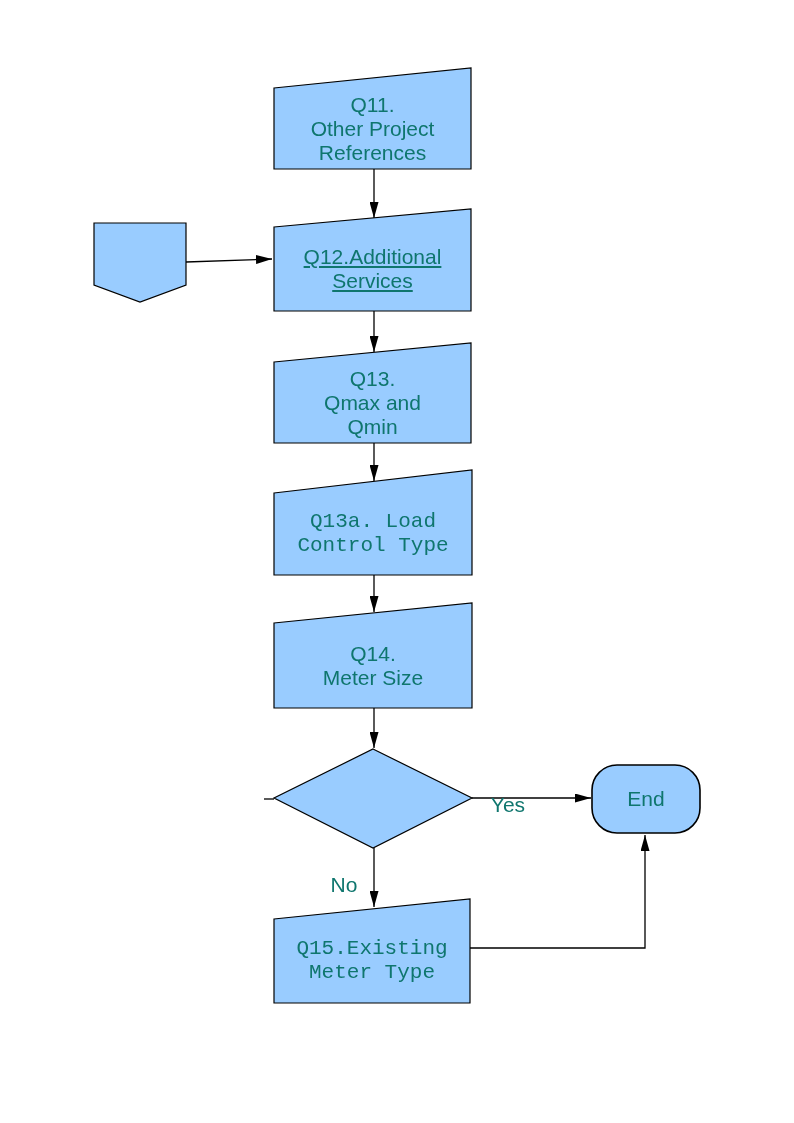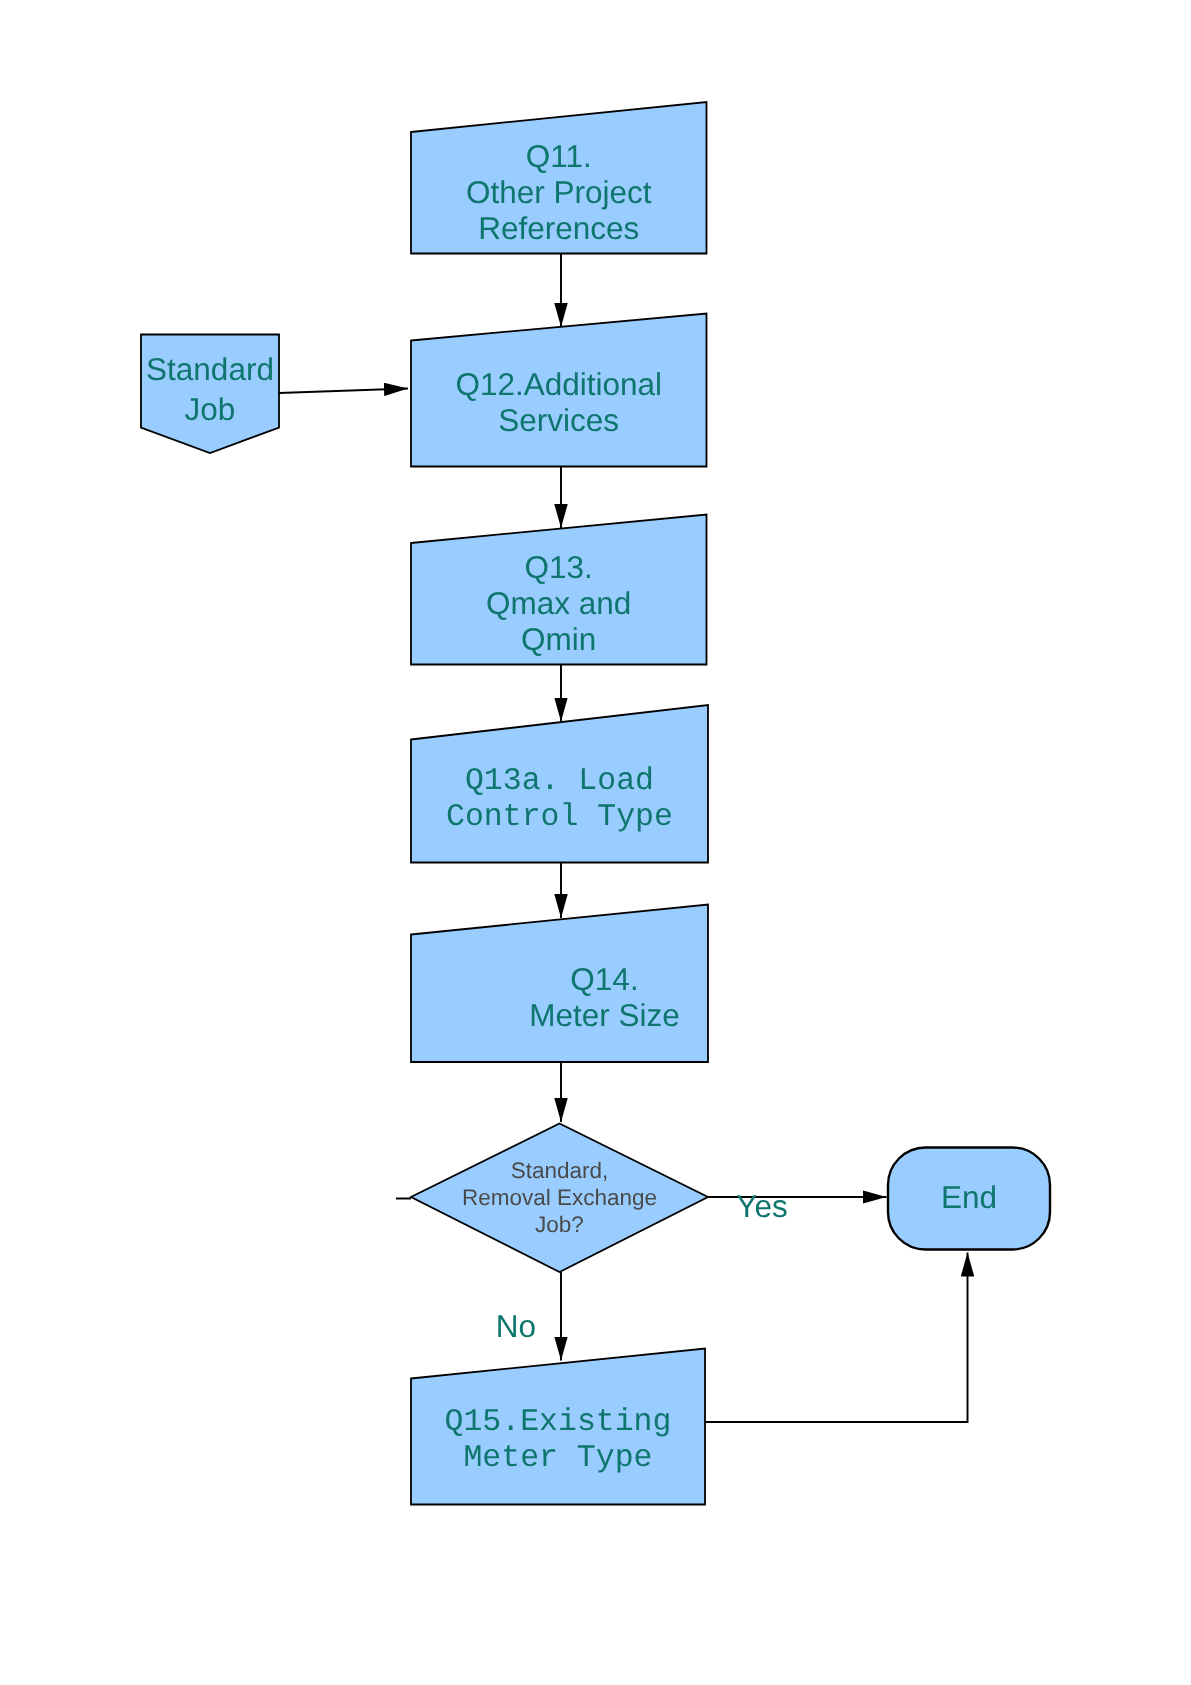--- a/index.html
+++ b/index.html
@@ -68,39 +68,34 @@
     <polygon class="node-shape" points="274,623 472,603 472,708 274,708" fill="#99ccff"></polygon>
     <polygon class="node-shape" points="373,749 472,798 373,848 274,798" fill="#99ccff"></polygon>
     <rect class="terminator-shape" x="592" y="765" width="108" height="68" rx="25" ry="25" fill="#99ccff"></rect>
     <polygon class="node-shape" points="274,919 470,899 470,1003 274,1003" fill="#99ccff"></polygon>
   </svg>
 
   <div class="label" style="left:274px; top:88px;  width:197px; height:81px;">Q11.
 Other Project
 References</div>
 
-  <div class="label pentagon-text" style="left:94px; top:223px; width:92px; height:73px;">Standard
-Job</div>
 
-  <div class="label" style="left:274px; top:227px; width:197px; height:84px;">Q12.Additional
+  <div class="label" style="left:274px; top:227px; width:197px; height:84px;text-decoration:underline;">Q12.Additional
 Services</div>
 
   <div class="label" style="left:274px; top:362px; width:197px; height:81px;">Q13.
 Qmax and
 Qmin</div>
 
   <div class="label" style="left:274px; top:493px; width:198px; height:82px;font-family:Liberation Mono, monospace;">Q13a. Load
 Control Type</div>
 
-  <div class="label" style="left:274px; top:623px; width:198px; height:85px;margin-left:30px;">Q14.
+  <div class="label" style="left:274px; top:623px; width:198px; height:85px;">Q14.
 Meter Size</div>
 
-  <div class="label decision-text" style="left:289px; top:770px; width:168px; height:58px;">Standard,
-Removal Exchange
-Job?</div>
 
   <div class="label" style="left:592px; top:765px; width:108px; height:68px;">End</div>
 
   <div class="label" style="left:274px; top:919px; width:196px; height:84px;font-family:Liberation Mono, monospace;">Q15.Existing
 Meter Type</div>
 
   <div class="label edge-text" style="left:480px; top:766px; width:56px; height:26px;margin-top:26px;">Yes</div>
 
   <div class="label edge-text" style="left:320px; top:872px; width:48px; height:26px;">No</div>
 

